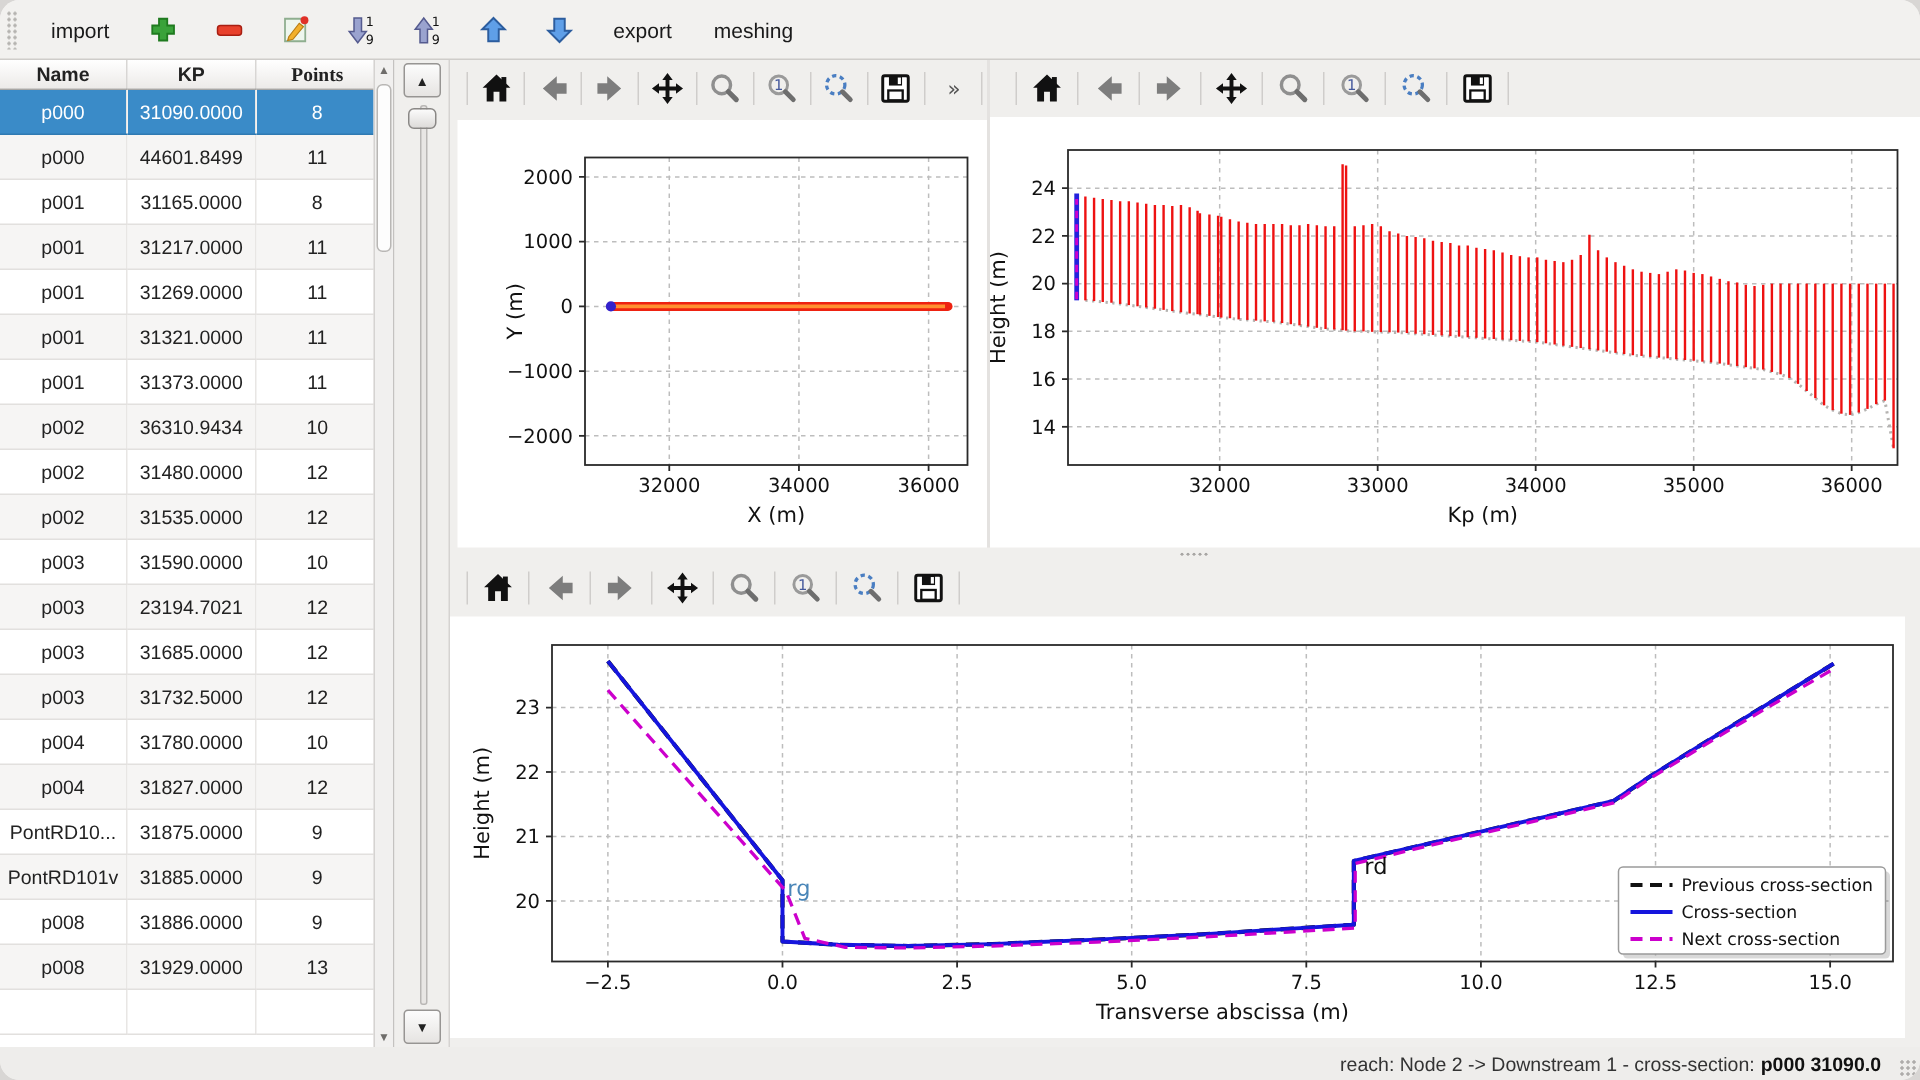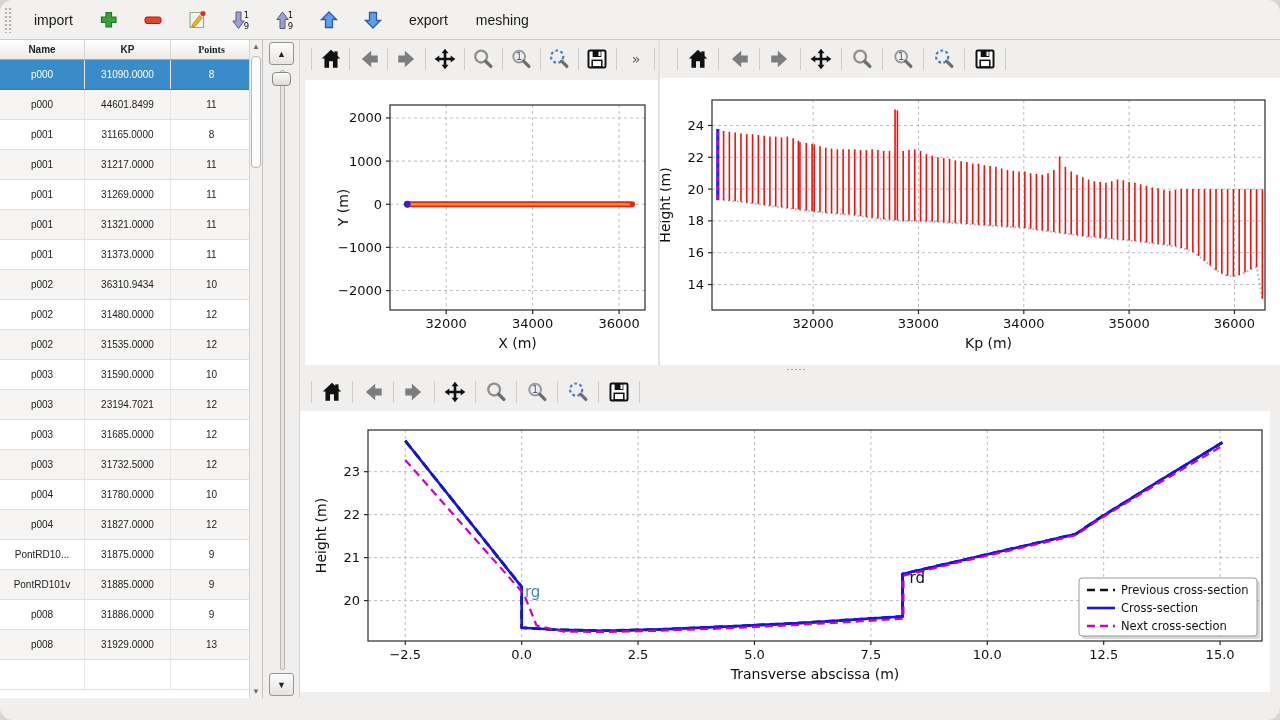--- a/index.html
+++ b/index.html
@@ -5,21 +5,21 @@
   html,body{margin:0;padding:0;background:#d8d6d4;}
   .app{position:relative;width:1280px;height:720px;background:#f0efed;font-family:"Liberation Sans",sans-serif;overflow:hidden;color:#222;border-radius:13px;}
   
   .toolbar-top{position:absolute;left:0;top:0;width:1280px;height:40px;background:#f2f1ef;border-bottom:1px solid #cfcdca;display:flex;align-items:center;gap:12px;padding-left:4px;box-sizing:border-box;}
   .grip{width:8px;height:26px;background-image:radial-gradient(#b5b3b0 1px,transparent 1.2px);background-size:4px 4px;margin-right:2px;}
   .tb-text{border:none;background:transparent;font-family:"Liberation Sans",sans-serif;font-size:14px;color:#1a1a1a;padding:6px 8px;cursor:default;}
   .tb-icon{border:none;background:transparent;width:32px;height:32px;display:flex;align-items:center;justify-content:center;padding:0;}
   .tb-icon svg{width:22px;height:22px;}
   
   .table-panel{position:absolute;left:0;top:40px;width:263px;height:658px;background:#fff;border-right:1px solid #c4c2c0;box-sizing:border-box;overflow:hidden;}
-  table.cs{border-collapse:collapse;table-layout:fixed;width:250px;font-size:10px;}
+  table.cs{border-collapse:collapse;table-layout:fixed;width:250px;font-size:13px;}
   table.cs th{height:19px;font-weight:bold;background:linear-gradient(#ffffff,#eceae8);border-bottom:1px solid #a8a6a4;border-right:1px solid #d8d6d4;padding:0;}
   table.cs td{height:29px;text-align:center;border-bottom:1px solid #e2e0de;border-right:1px solid #e8e6e4;padding:0;white-space:nowrap;overflow:hidden;}
   table.cs tr:nth-child(even) td{background:#f6f5f4;}
   table.cs tr.selected td{background:#3a8bc8;color:#fff;border-bottom-color:#2f7ab2;}
   .tbl-scroll{position:absolute;right:0;top:0;width:13px;height:658px;background:#f1f0ef;border-left:1px solid #d5d3d1;box-sizing:border-box;}
   .tbl-scroll .arr{position:absolute;left:0;width:12px;height:13px;font-size:8px;color:#6f6d6b;text-align:center;line-height:13px;}
   .tbl-scroll .thumb{position:absolute;left:1px;top:16px;width:10px;height:112px;background:#fdfdfd;border:1px solid #b9b7b5;border-radius:4px;box-sizing:border-box;}
   
   .slider-col{position:absolute;left:263px;top:40px;width:37px;height:658px;background:#f0efed;border-right:1px solid #d5d3d1;box-sizing:border-box;}
   .sl-btn{position:absolute;left:6px;width:25px;height:23px;border:1px solid #979593;border-radius:3px;background:linear-gradient(#fcfcfc,#e6e4e2);font-size:9px;color:#222;display:flex;align-items:center;justify-content:center;padding:0;}
@@ -646,13 +646,18 @@
             <line x1="64" x2="68" y1="103.65784114052948" y2="103.65784114052948" stroke="#2a2a2a" stroke-width="1.2"></line>
             <text x="60" y="108.15784114052948" font-size="13" fill="#111" text-anchor="end">22</text>
             <line x1="64" x2="68" y1="60.68431771894088" y2="60.68431771894088" stroke="#2a2a2a" stroke-width="1.2"></line>
             <text x="60" y="65.18431771894089" font-size="13" fill="#111" text-anchor="end">23</text>
             <text x="515" y="268" font-size="14" fill="#111" text-anchor="middle">Transverse abscissa (m)</text>
             <text x="26" y="124.5" font-size="14" fill="#111" text-anchor="middle" transform="rotate(-90 26 124.5)">Height (m)</text>
           </svg></div>
     </div>
   </div>
 
+  <div class="statusbar">
+    <span>reach: Node 2 -&gt; Downstream 1 - cross-section:</span>
+    <b>p000 31090.0</b>
+    <div class="size-grip"></div>
+  </div>
 </div>
 
 </body></html>

